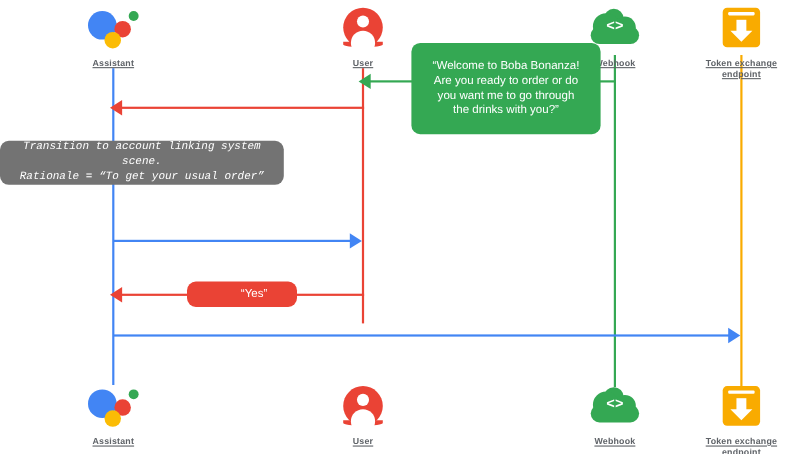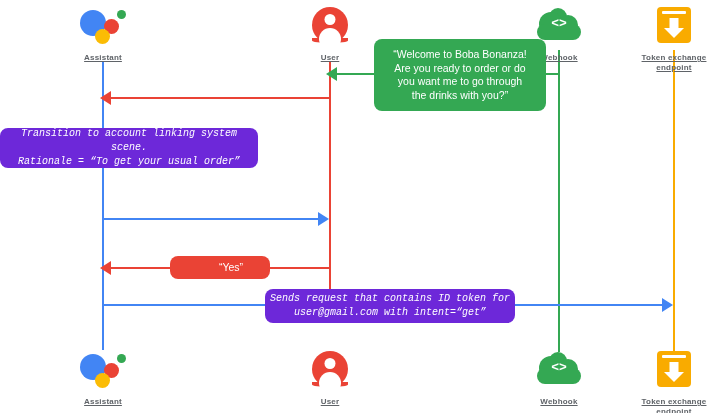--- a/index.html
+++ b/index.html
@@ -62,21 +62,21 @@
   .arrow-head{position:absolute;width:0;height:0;}
   .ah-left{border-top:7px solid transparent;border-bottom:7px solid transparent;border-right:11px solid currentColor;}
   .ah-right{border-top:7px solid transparent;border-bottom:7px solid transparent;border-left:11px solid currentColor;}
 
   
   .bubble{position:absolute;border-radius:8px;color:#fff;text-align:center;
     display:flex;align-items:center;justify-content:center;box-sizing:border-box;}
   .bubble .txt{white-space:pre-line;}
   .b-sans{font-size:10.5px;line-height:13.5px;}
   .b-mono{font-family:"Liberation Mono",monospace;font-style:italic;font-size:10px;line-height:14px;}
-  .blue{background:#6d28d9;}
+  .blue{background:#737373;}
   .red{background:#EA4335;}
   .green{background:#34A853;}
 </style>
 </head>
 <body>
 
 <div id="stage">
 
   <div class="lifeline" style="left:102px;top:62px;height:288px;background:#4285F4;"></div>
   <div class="lifeline" style="left:329px;top:62px;height:232px;background:#EA4335;"></div>
@@ -124,21 +124,21 @@
         <div class="shaft"></div>
         <div class="head"></div>
       </div>
     </div>
     <div class="label" style="white-space:pre-line;">Token exchange
 endpoint</div>
   </div>
 
   <div class="arrow-line" style="left:336px;top:73px;width:223px;background:#34A853;"></div>
   <div class="arrow-head ah-left" style="left:326px;top:67px;color:#34A853;"></div>
-  <div class="bubble green b-sans" style="left:374px;top:39px;width:172px;height:72px;">
+  <div class="bubble green b-sans" style="left:374px;top:39px;width:172px;height:83px;">
     <span class="txt">“Welcome to Boba Bonanza!
 Are you ready to order or do
 you want me to go through
 the drinks with you?”</span>
   </div>
 
   <div class="arrow-line" style="left:110px;top:97px;width:221px;background:#EA4335;"></div>
   <div class="arrow-head ah-left" style="left:100px;top:91px;color:#EA4335;"></div>
 
   <div class="bubble blue b-mono" style="left:0px;top:128px;width:258px;height:40px;">
@@ -150,24 +150,20 @@
   <div class="arrow-head ah-right" style="left:318px;top:212px;color:#4285F4;"></div>
 
   <div class="arrow-line" style="left:110px;top:267px;width:221px;background:#EA4335;"></div>
   <div class="arrow-head ah-left" style="left:100px;top:261px;color:#EA4335;"></div>
   <div class="bubble red b-sans" style="left:170px;top:256px;width:100px;height:23px;padding-left:22px;">
     <span class="txt">“Yes”</span>
   </div>
 
   <div class="arrow-line" style="left:103px;top:304px;width:563px;background:#4285F4;"></div>
   <div class="arrow-head ah-right" style="left:662px;top:298px;color:#4285F4;"></div>
-  <div class="bubble blue b-mono" style="left:265px;top:289px;width:250px;height:34px;">
-    <span class="txt">Sends request that contains ID token for
-user@gmail.com with intent=“get”</span>
-  </div>
 
   <div class="actor" style="left:43px;top:349px;">
     <div class="icon-wrap">
       <div class="assistant-icon">
         <i class="a-blue"></i>
         <i class="a-red"></i>
         <i class="a-yellow"></i>
         <i class="a-green"></i>
       </div>
     </div>

